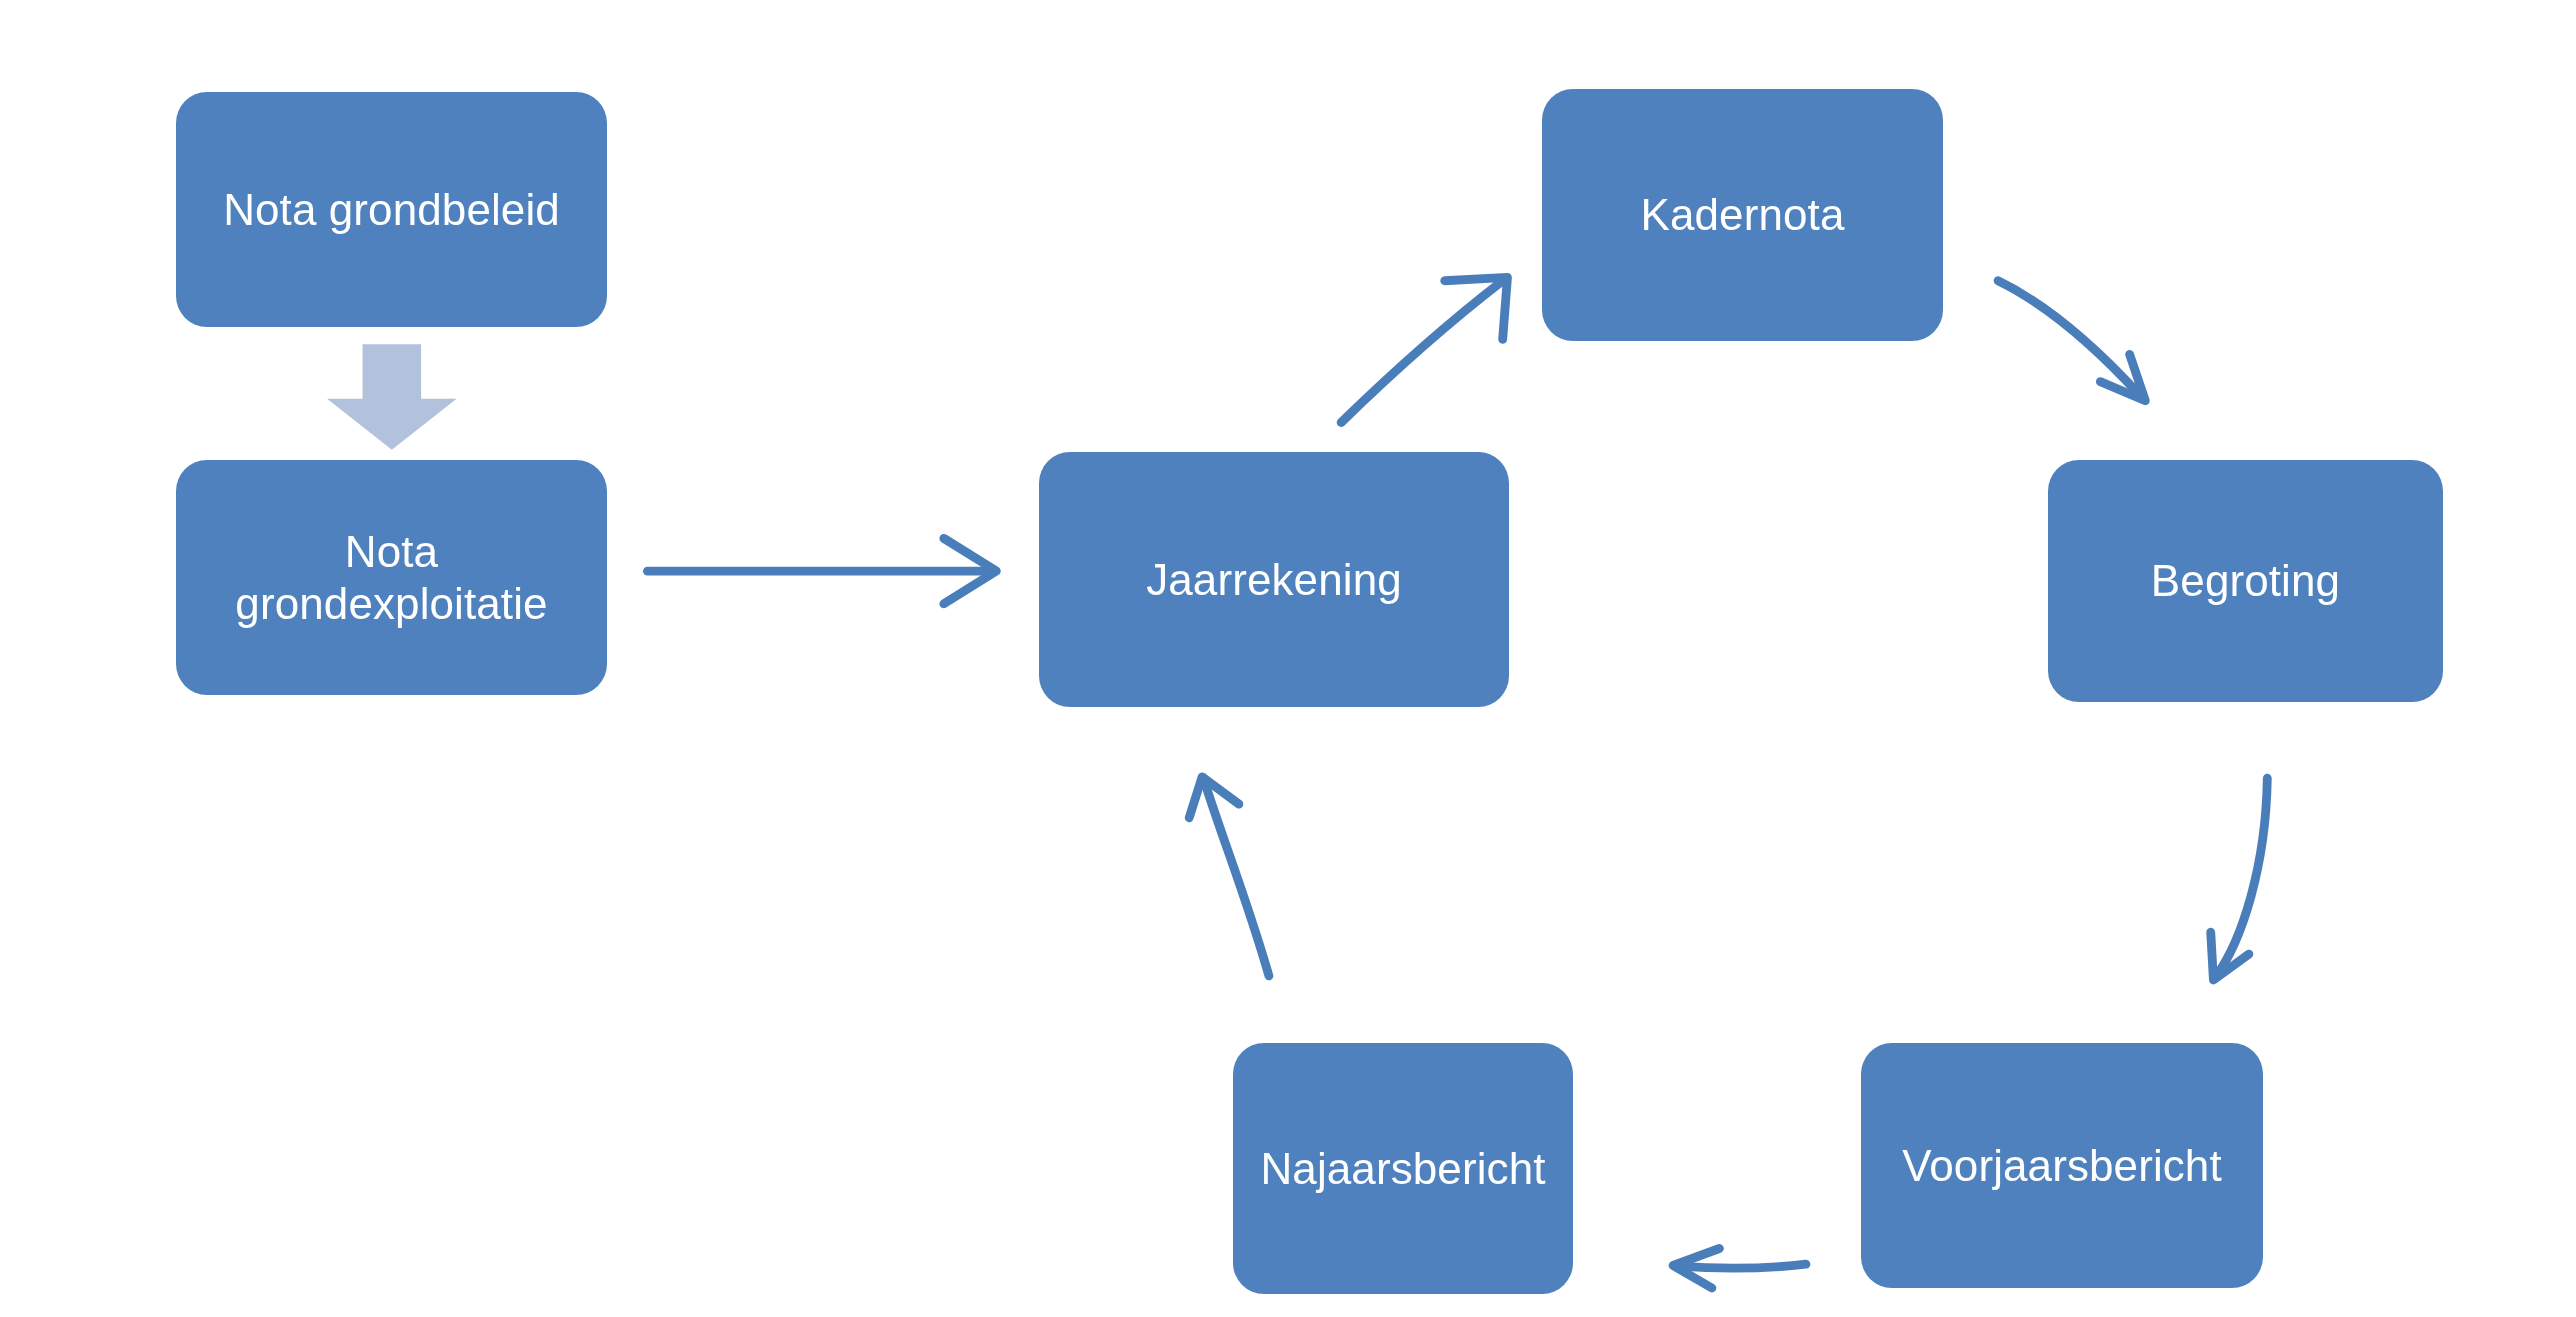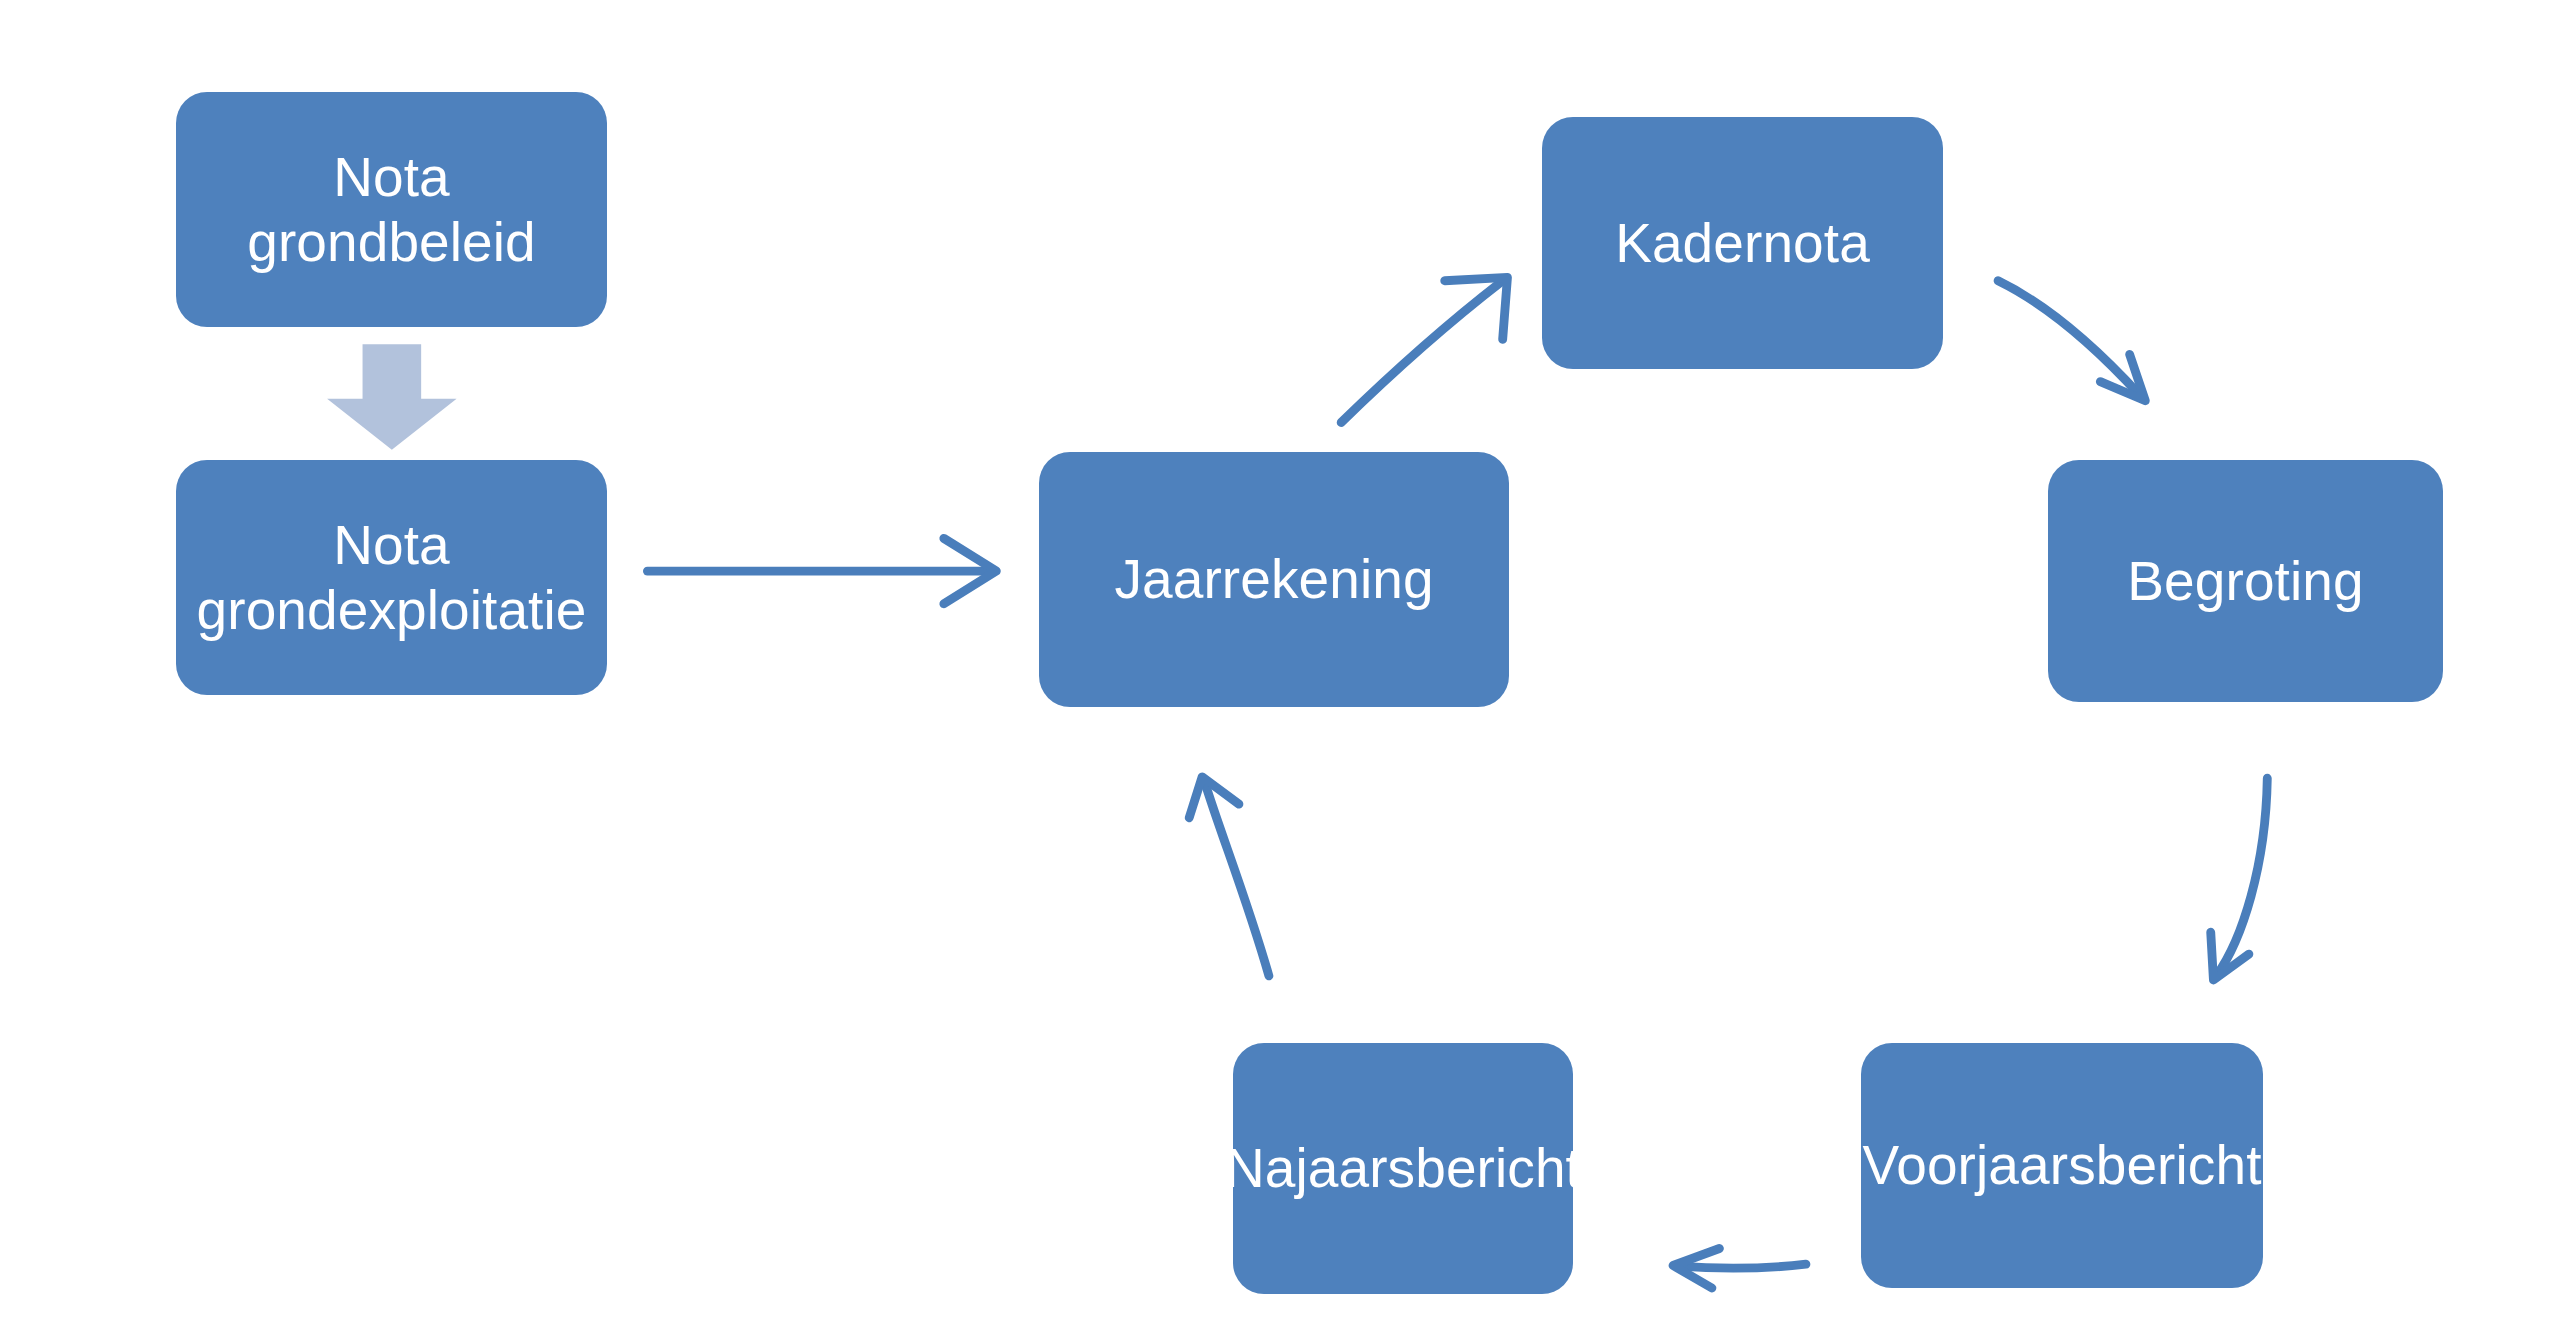--- a/index.html
+++ b/index.html
@@ -18,21 +18,21 @@
     overflow: hidden;
   }
   .node {
     position: absolute;
     display: flex;
     align-items: center;
     justify-content: center;
     text-align: center;
     border-radius: 31px;
     color: #ffffff;
-    font-size: 55px;
+    font-size: 44px;
     line-height: 1.18;
     font-weight: 400;
     letter-spacing: 0.1px;
     box-sizing: border-box;
     padding: 5.5px 12.3px;
     white-space: pre-line;
   }
   #flow-svg {
     position: absolute;
     left: 0;
@@ -98,21 +98,21 @@
 
   <div class="node" style="left: 176px; top: 460px; width: 431px; height: 235px; background: rgb(78, 129, 189); color: rgb(255, 255, 255);">
     <span>Nota
 grondexploitatie</span>
   </div>
 
   <div class="node" style="left: 1039px; top: 452px; width: 470px; height: 255px; background: rgb(78, 129, 189); color: rgb(255, 255, 255);">
     <span>Jaarrekening</span>
   </div>
 
-  <div class="node" style="left: 1542px; top: 89px; width: 401px; height: 252px; background: rgb(78, 129, 189); color: rgb(255, 255, 255); margin-top: 28px;">
+  <div class="node" style="left: 1542px; top: 89px; width: 401px; height: 252px; background: rgb(78, 129, 189); color: rgb(255, 255, 255);">
     <span>Kadernota</span>
   </div>
 
   <div class="node" style="left: 2048px; top: 460px; width: 395px; height: 242px; background: rgb(78, 129, 189); color: rgb(255, 255, 255); text-align: center;">
     <span>Begroting</span>
   </div>
 
   <div class="node" style="left: 1861px; top: 1043px; width: 402px; height: 245px; background: rgb(78, 129, 189); color: rgb(255, 255, 255);">
     <span>Voorjaarsbericht</span>
   </div>

